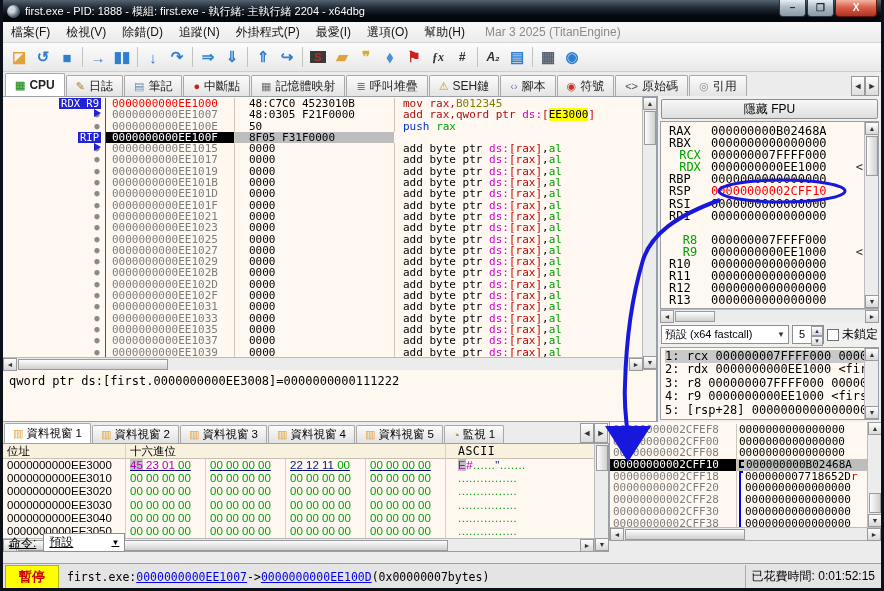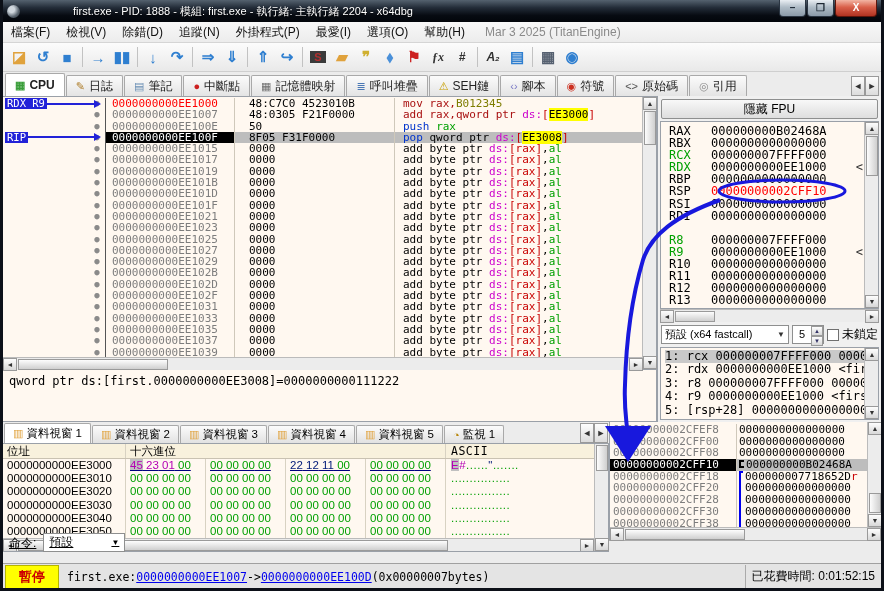--- a/index.html
+++ b/index.html
@@ -6,21 +6,21 @@
   html,body { background:#555; }
   body { font-family:"Liberation Sans", sans-serif; }
   .window { position:relative; width:884px; height:591px; background:#0a0e16;
     border:3px solid #0c1018; border-top:none; overflow:hidden; }
   
   .titlebar { height:22px; display:flex; align-items:center; padding:0 4px;
     background:linear-gradient(180deg,#55626f 0%,#232c38 35%,#070b12 70%,#02050a 100%);
     color:#fff; font-size:11px; }
   .app-icon { width:13px; height:13px; border-radius:50%; margin-right:5px;
     background:radial-gradient(circle at 35% 35%, #cfd6dd 0 25%, #5a6570 60%, #20262d 100%); flex:none; }
-  .title-text { flex:1; white-space:nowrap; overflow:hidden; text-shadow:0 1px 2px #000;margin-left:48px; }
+  .title-text { flex:1; white-space:nowrap; overflow:hidden; text-shadow:0 1px 2px #000; }
   .cap-btns { display:flex; gap:1px; margin-top:-6px; }
   .cap-btn { width:27px; height:17px; border:1px solid #2a3542; border-top:none;
     border-radius:0 0 4px 4px; background:linear-gradient(180deg,#e9eef3,#aebbc6 45%,#8b9aa8);
     color:#1c2733; font-size:10px; line-height:15px; text-align:center; font-weight:bold; }
   .cap-close { width:42px; background:linear-gradient(180deg,#f2b5a4,#d9604a 45%,#b03322);
     color:#fff; border-color:#5e150b; }
   
   .menubar { height:21px; background:linear-gradient(180deg,#f8f8f8,#ececec); display:flex;
     align-items:center; font-size:12px; color:#111; border-bottom:1px solid #d5d5d5; }
   .menu-item { padding:2px 8px; white-space:nowrap; }
@@ -57,21 +57,21 @@
     border-right:1px solid #555; }
   .d-addr { width:128px; flex:none; padding-left:6px; color:#7d7d7d; }
   .d-addr.red { color:#f00; }
   .drow.sel .d-addr { background:#000; color:#fff; }
   .d-bytes { width:160px; flex:none; padding-left:14px; color:#000; border-left:1px solid #cfc8ba; }
   .d-instr { flex:1; padding-left:8px; border-left:1px solid #cfc8ba; }
   .drow.sel .d-bytes, .drow.sel .d-instr { background:#bdbdbd; }
   .t-mn{color:#a81010;} .t-num{color:#7d7d00;} .t-kw{color:#0033cc;} .t-reg{color:#00a000;}
   .t-seg{color:#cc00cc;} .t-br{color:#c80000;} .t-blk{color:#000;}
   .t-hl{background:#ffff00;color:#000;}
-  .reg-arrow { position:absolute; left:2px; display:flex; align-items:center; width:96px; height:11px; }
+  .reg-arrow { position:absolute; left:2px; display:flex; align-items:flex-end; width:96px; height:11px;flex-direction:column; }
   .reg-arrow .lbl { background:#2222d8; color:#fff; font-size:10.5px; line-height:11px; padding:0 2px;
     font-family:"DejaVu Sans Mono", monospace; }
   .reg-arrow .line { flex:1; height:2px; background:#2222d8; }
   .reg-arrow .head { width:0; height:0; border-left:7px solid #2222d8; border-top:4px solid transparent;
     border-bottom:4px solid transparent; }
   
   .vscroll { width:14px; flex:none; background:#ececec; border-left:1px solid #bbb;
     display:flex; flex-direction:column; }
   .hscroll { height:13px; background:#ececec; border-top:1px solid #bbb; display:flex; }
   .sb-btn { width:14px; height:13px; flex:none; background:linear-gradient(180deg,#fdfdfd,#d8d8d8);
@@ -83,21 +83,21 @@
   .infobox { height:52px; background:#fff8f0; border:1px solid #9aa0a8; border-left:none; border-top:none;
     font-size:12px; padding:4px 6px; position:relative; }
   .infobox .l2 { position:absolute; left:6px; top:34px; }
   
   .fpu-btn { margin:3px 3px 2px 3px; height:20px; border:1px solid #8e8f8f; border-radius:2px;
     background:linear-gradient(180deg,#f8f8f8,#dedede); font-size:12px; text-align:center; line-height:18px; }
   .reg-wrap { display:flex; height:188px; border:1px solid #9aa0a8; margin:0 2px; background:#fff8f0; }
   .reg-list { flex:1; overflow:hidden; padding:3px 0 0 8px; font-size:12px; line-height:12.1px; }
   .reg-row { display:flex; white-space:nowrap; height:12.1px; }
   .reg-name { width:42px; color:#000; }
-  .reg-name.grn { color:#00a000; }
+  .reg-name.grn { color:#00a000;text-align:center; }
   .reg-val { color:#000; }
   .reg-val.red { color:#f00; }
   .reg-mark { margin-left:auto; padding-right:1px; color:#333; }
   .reg-spacer { height:12px; }
   .reg-hscroll { margin:0 2px; }
   .reg-controls { display:flex; align-items:center; gap:3px; padding:3px 3px; }
   .cc-select { flex:1; height:19px; border:1px solid #8e8f8f; background:#fff; font-size:11px;
     display:flex; align-items:center; padding:0 3px; white-space:nowrap; }
   .cc-select .car { margin-left:auto; font-size:8px; color:#333; }
   .spin { width:32px; height:19px; border:1px solid #8e8f8f; background:#fff; display:flex; font-size:11px; }
@@ -123,21 +123,21 @@
   .dump-main { flex:1; border:1px solid #9aa0a8; border-left:none; background:#fff8f0; display:flex; }
   .dump-body { flex:1; display:flex; flex-direction:column; overflow:hidden; }
   .dump-header { display:flex; height:15px; background:#f8f1dd; border-bottom:1px solid #c9c2b2;
     font-size:11.5px; }
   .dump-rows { flex:1; overflow:hidden; }
   .dump-row { display:flex; height:13.2px; font-size:11.5px; line-height:13.2px; white-space:nowrap; }
   .du-addr { width:122px; flex:none; padding-left:4px; }
   .du-hex { display:flex; flex:none; }
   .du-group { width:80px; flex:none; padding-left:4px; border-left:1px solid #d8d2c2; }
   .du-group.u { text-decoration:underline; text-decoration-color:#000080; }
-  .du-ascii { flex:1; padding-left:5px; border-left:1px solid #d8d2c2; letter-spacing:0.5px; }
+  .du-ascii { flex:1; padding-left:12px; border-left:1px solid #d8d2c2; letter-spacing:0.5px; }
   .b-grn{color:#00a000;} .b-mag{color:#b400b4;} .b-drk{color:#001878;}
   .b-sel{background:#c0c0c0;}
   
   .stack-rows { flex:1; overflow:hidden; padding-top:2px; }
   .st-row { display:flex; height:11.7px; font-size:11px; line-height:11.7px; white-space:nowrap; }
   .st-addr { width:126px; flex:none; padding-left:3px; color:#7d7d7d; }
   .st-row.sel .st-addr { background:#000; color:#fff; }
   .st-val { flex:1; display:flex; align-items:stretch; border-left:1px solid #cfc8ba; padding-left:2px; color:#000; }
   .st-row.sel .st-val { background:#bdbdbd; }
   .frame-line { width:4px; flex:none; border-left:2px solid #0000ee; margin-right:2px; }
@@ -341,21 +341,20 @@
               <span class="d-dot">●</span>
               <span class="d-addr">0000000000EE100E</span>
               <span class="d-bytes">50</span>
               <span class="d-instr"><span class="t-kw">push </span><span class="t-reg">rax</span></span>
             </div>
             <div class="drow mono sel">
               <span class="d-gut"></span>
               <span class="d-dot">●</span>
               <span class="d-addr">0000000000EE100F</span>
               <span class="d-bytes">8F05 F31F0000</span>
-              <span class="d-instr"><span class="t-kw">pop </span><span class="t-blk">qword ptr </span><span class="t-seg">ds:</span><span class="t-br">[</span><span class="t-hl">EE3008</span><span class="t-br">]</span></span>
             </div>
             <div class="drow mono">
               <span class="d-gut"></span>
               <span class="d-dot">●</span>
               <span class="d-addr">0000000000EE1015</span>
               <span class="d-bytes">0000</span>
               <span class="d-instr"><span class="t-blk">add byte ptr </span><span class="t-seg">ds:</span><span class="t-br">[rax]</span><span class="t-blk">,</span><span class="t-reg">al</span></span>
             </div>
             <div class="drow mono">
               <span class="d-gut"></span>

